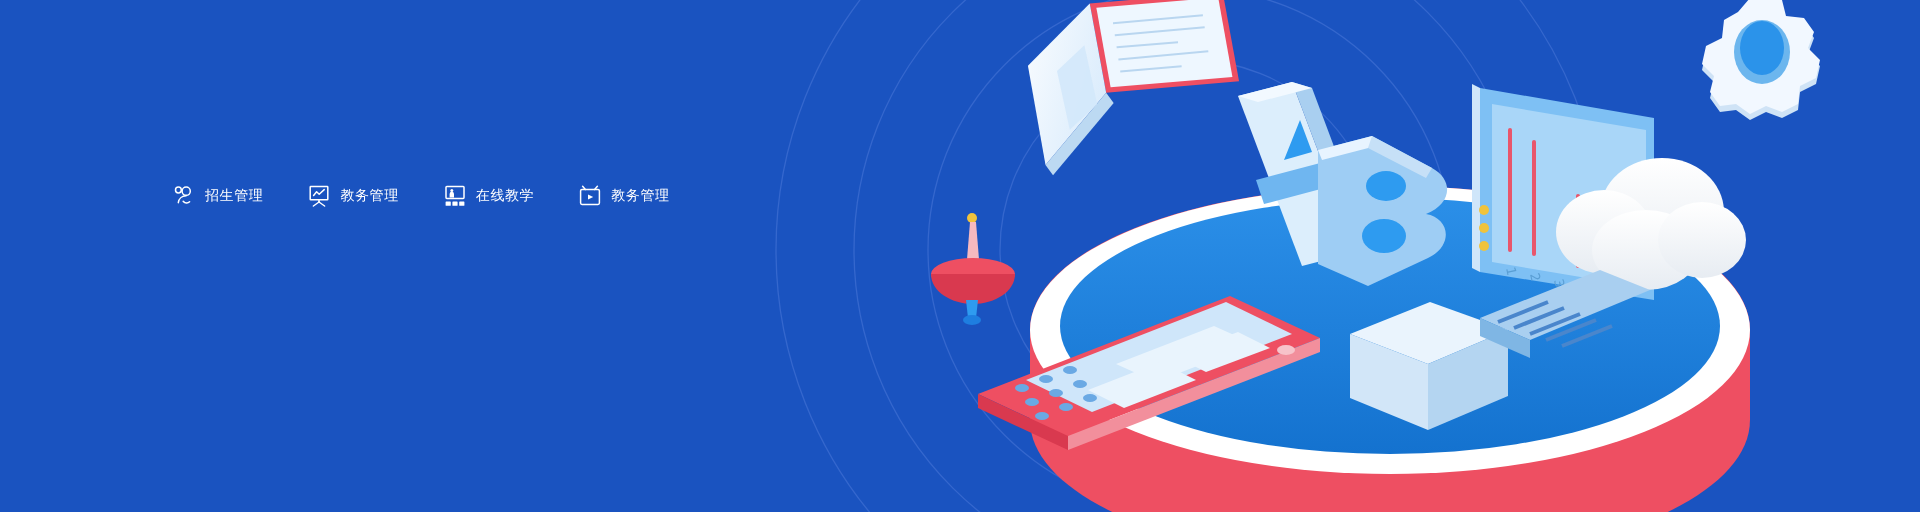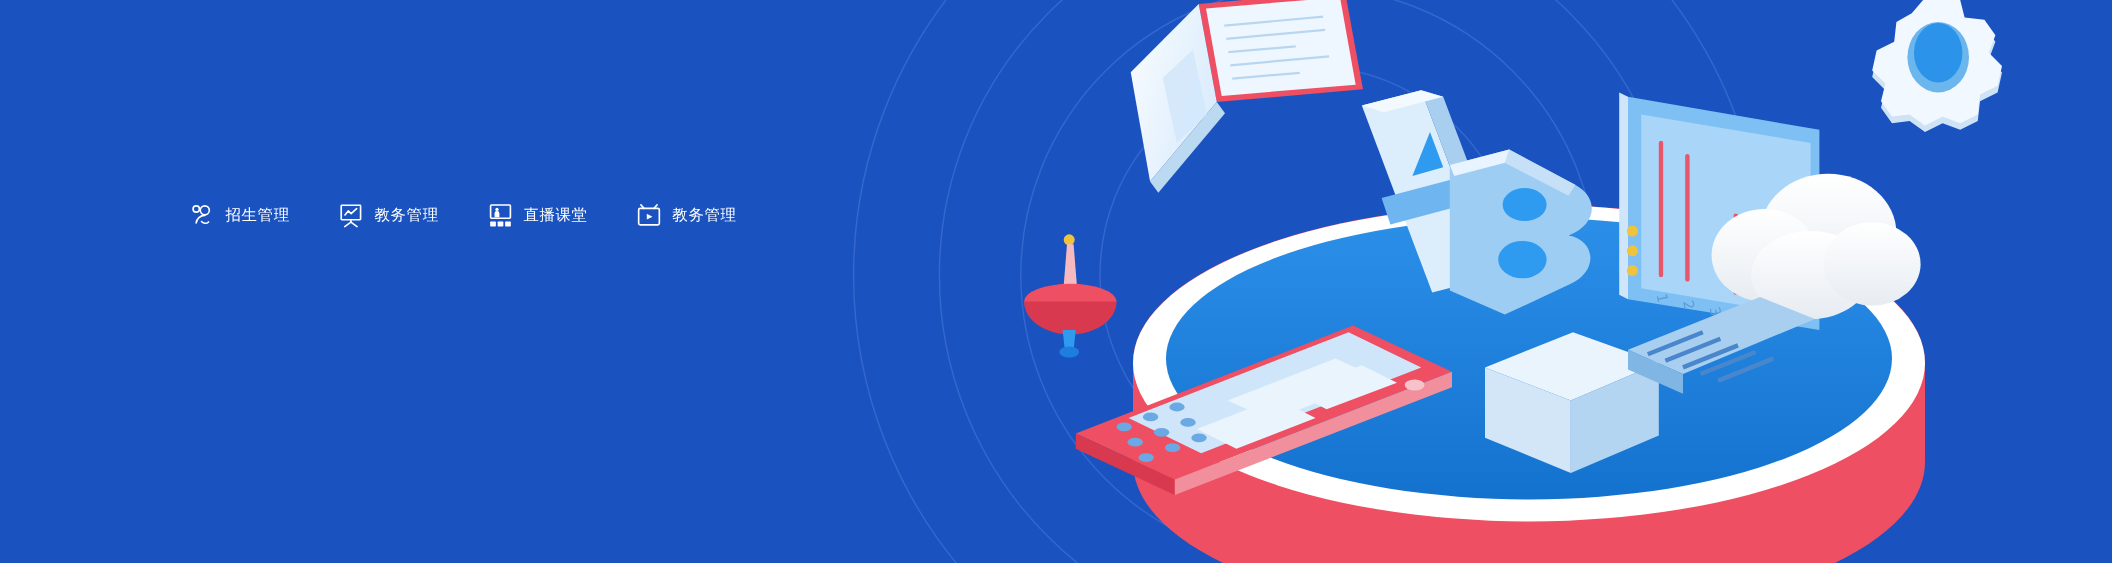--- a/index.html
+++ b/index.html
@@ -256,21 +256,21 @@
 
       <div class="feature-item">
         <svg class="feature-icon" viewBox="0 0 24 24" fill="none" stroke="#ffffff" stroke-width="1.5" stroke-linecap="round" stroke-linejoin="round">
           <rect x="3" y="2.4" width="18" height="12" rx="0.8"></rect>
           <circle cx="8.8" cy="6.4" r="1.5" fill="#ffffff" stroke="none"></circle>
           <path d="M6.6 13.4 v-3.4 a2.2 2.2 0 0 1 4.4 0 v3.4 z" fill="#ffffff" stroke="none"></path>
           <rect x="2.6" y="17.4" width="5.2" height="4.4" rx="0.6" fill="#ffffff" stroke="none"></rect>
           <rect x="9.4" y="17.4" width="5.2" height="4.4" rx="0.6" fill="#ffffff" stroke="none"></rect>
           <rect x="16.2" y="17.4" width="5.2" height="4.4" rx="0.6" fill="#ffffff" stroke="none"></rect>
         </svg>
-        <span class="feature-label">直播课堂</span>
+        <span class="feature-label">在线教学</span>
       </div>
 
       <div class="feature-item">
         <svg class="feature-icon" viewBox="0 0 24 24" fill="none" stroke="#ffffff" stroke-width="1.5" stroke-linecap="round" stroke-linejoin="round">
           <path d="M7.4 5.4 L4.6 2.2"></path>
           <path d="M16.6 5.4 L19.4 2.2"></path>
           <rect x="2.6" y="5.4" width="18.8" height="15" rx="1.4"></rect>
           <path d="M10 10.4 L15.2 13.0 L10 15.6 Z" fill="#ffffff" stroke="none"></path>
         </svg>
         <span class="feature-label">教务管理</span>

